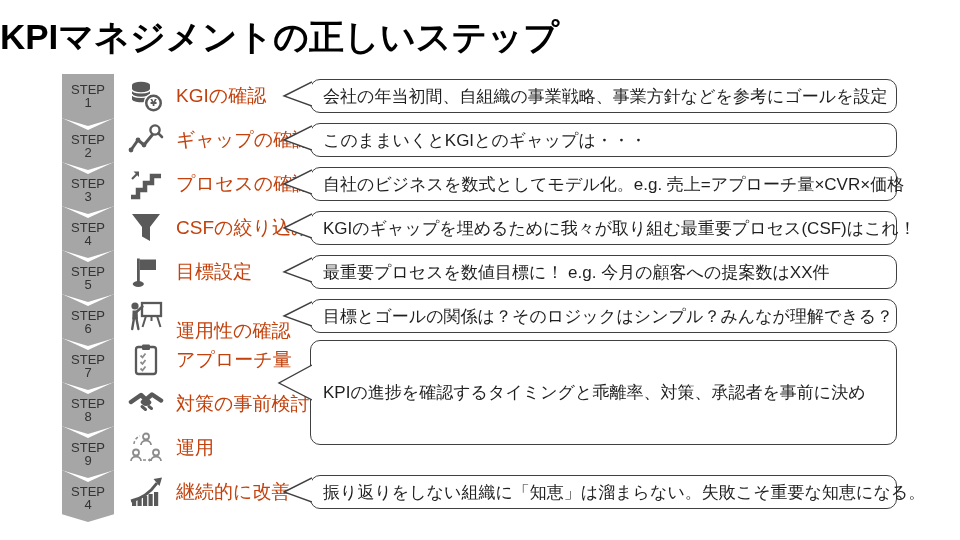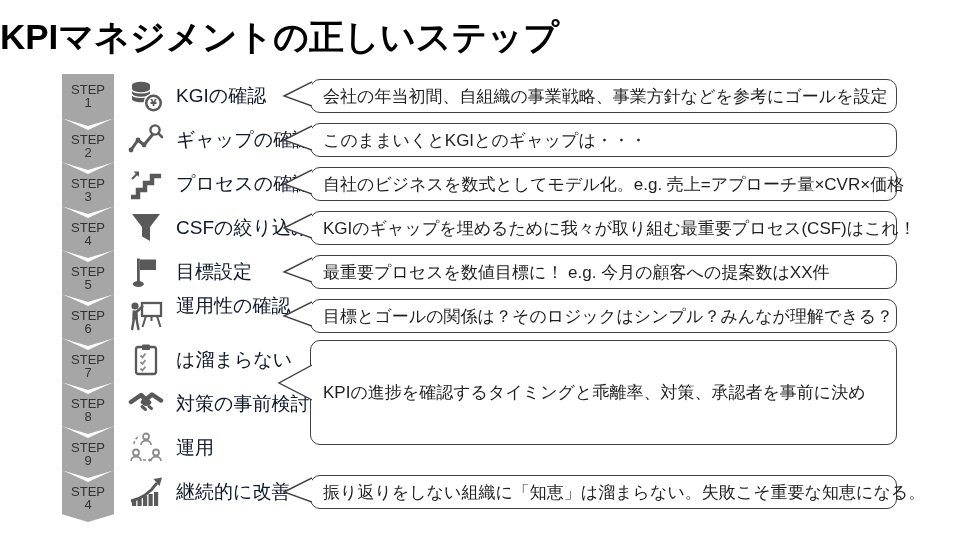--- a/index.html
+++ b/index.html
@@ -24,21 +24,21 @@
     box-sizing:border-box;padding-top:16px;
   }
   .badge.first{
     clip-path:polygon(0 0,100% 0,100% 85%,50% 100%,0 85%);
     padding-top:10px;
   }
   .icon{position:absolute;left:128px;width:36px;height:36px;}
   .icon svg{display:block;}
   .step-label{
     position:absolute;left:176px;height:26px;line-height:26px;
-    font-size:19px;color:#0f172a;white-space:nowrap;
+    font-size:19px;color:#c2410c;white-space:nowrap;
   }
   .callout{
     position:absolute;left:310px;width:587px;height:34px;
     background:#fff;border:1.4px solid #404040;border-radius:10px;
     box-sizing:border-box;
     display:flex;align-items:center;
     padding:0 18px 0 12px;
     font-size:17px;color:#1f1f1f;white-space:nowrap;
     z-index:1;
     text-align:center;
@@ -188,22 +188,22 @@
     <path d="M3 27 C 12 25 22 19 29 9" stroke="#595959" stroke-width="3" fill="none"></path>
     <polygon points="25.5,5 34,3.5 31.5,12" fill="#595959"></polygon>
   </svg>
 </div>
 
 <div class="step-label" style="top:83px">KGIの確認</div>
 <div class="step-label" style="top:127px">ギャップの確認</div>
 <div class="step-label" style="top:171px">プロセスの確認</div>
 <div class="step-label" style="top:215px">CSFの絞り込み</div>
 <div class="step-label" style="top:259px">目標設定</div>
-<div class="step-label" style="top:293px">運用性の確認</div>
-<div class="step-label" style="top:347px">は溜まらない</div>
+<div class="step-label" style="top:318px">運用性の確認</div>
+<div class="step-label" style="top:347px">アプローチ量</div>
 <div class="step-label" style="top:391px">対策の事前検討</div>
 <div class="step-label" style="top:435px">運用</div>
 <div class="step-label" style="top:479px">継続的に改善</div>
 
 <div class="callout" style="top:79px">
     <span>会社の年当初間、自組織の事業戦略、事業方針などを参考にゴールを設定</span>
   </div>
 <div class="callout" style="top:123px">
     <span>このままいくとKGIとのギャップは・・・</span>
   </div>

